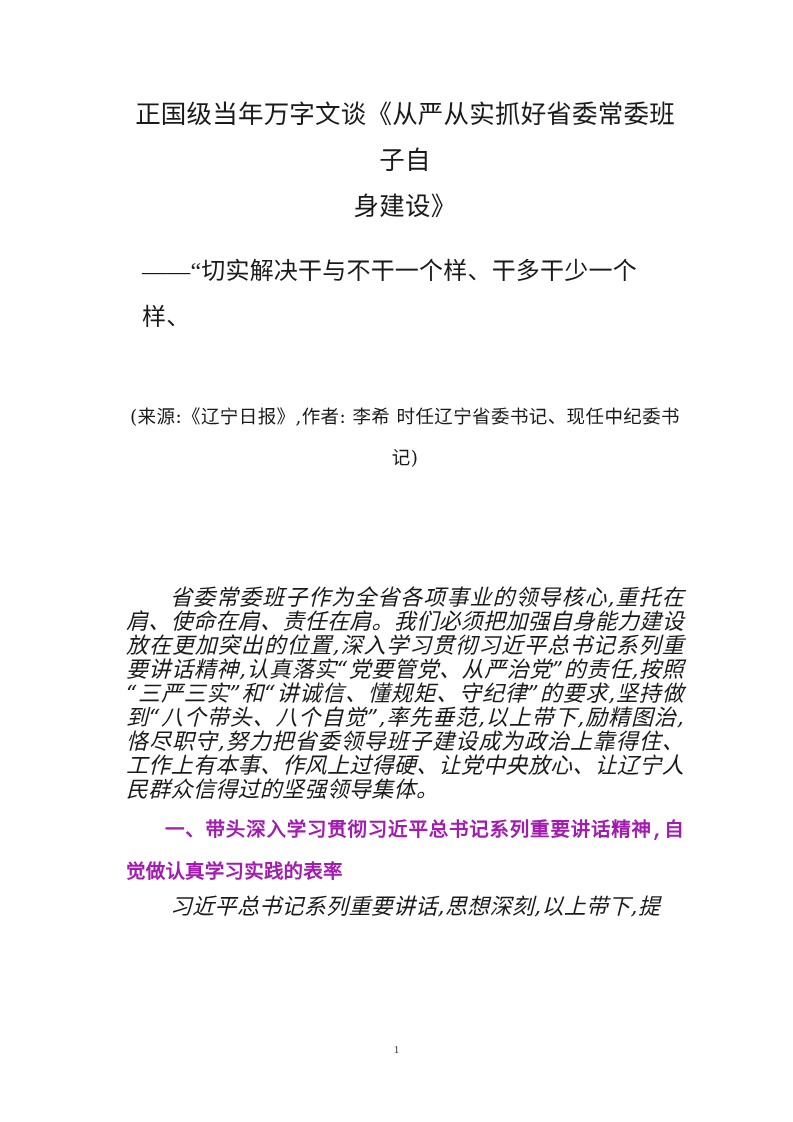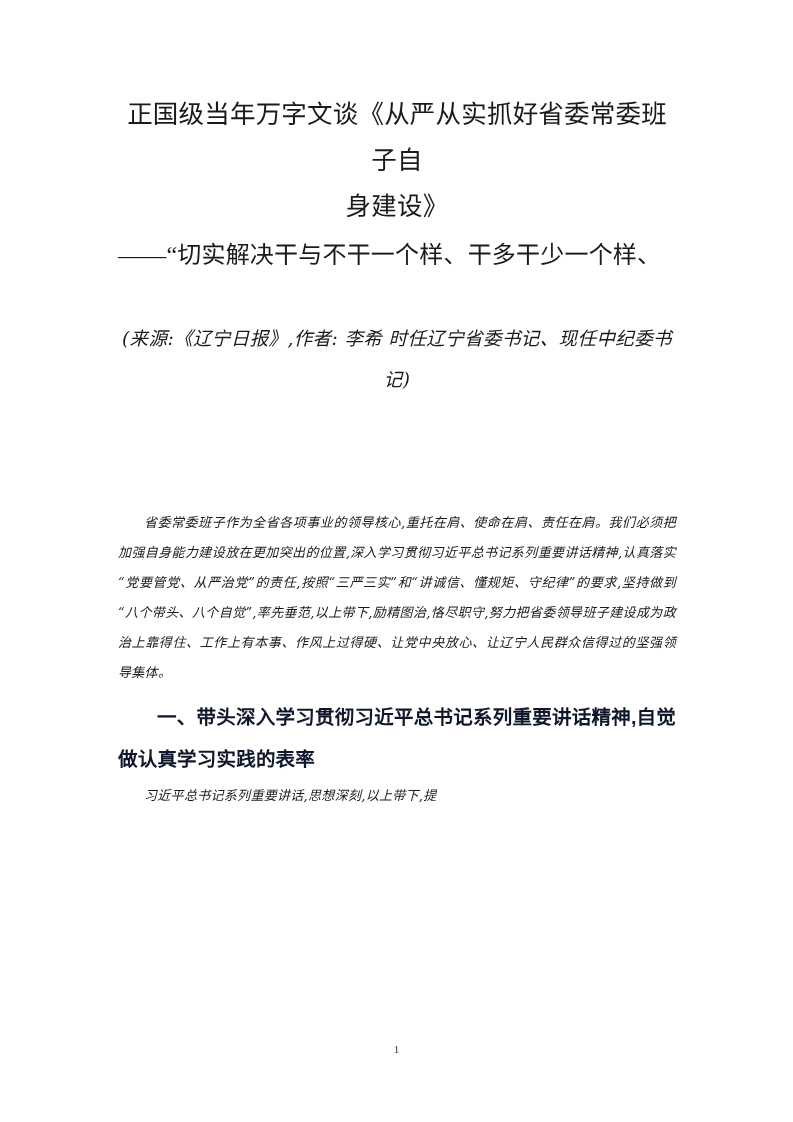--- a/index.html
+++ b/index.html
@@ -14,40 +14,40 @@
     width: 793px;
     height: 1122px;
     background: #ffffff;
     overflow: hidden;
     box-sizing: border-box;
   }
 
   
   .content {
     position: absolute;
-    left: 118px;
+    left: 126px;
     top: 0;
     width: 558px;
   }
 
   
   .doc-title {
     margin: 0;
     padding-top: 92px;
     font-family: "Liberation Serif", "DejaVu Serif", serif;
     font-size: 25.5px;
     font-weight: 400;
     line-height: 46px;
     color: #1a1a1a;
     text-align: center;
     letter-spacing: 0.2px;
   }
 
   .doc-subtitle {
-    margin: 0;
+    margin: 16px;
     padding-top: 2px;
     font-family: "Liberation Serif", "DejaVu Serif", serif;
     font-size: 24px;
     font-weight: 400;
     line-height: 46px;
     color: #1a1a1a;
     text-align: left;
     letter-spacing: 0.2px;
   }
   .doc-subtitle .sub-line-2 {
@@ -55,55 +55,54 @@
     text-align: center;
   }
 
   
   .doc-source {
     margin: 0;
     padding-top: 40px;
     font-family: "DejaVu Serif", "Liberation Serif", serif;
     font-size: 18.5px;
     font-weight: 400;
-    font-style: italic;
     line-height: 41px;
     color: #1a1a1a;
     text-align: center;
     letter-spacing: 0.4px;
   }
 
   
   .body-block {
     padding-top: 108px;
   }
 
   .para {
     margin: 0;
     font-family: "DejaVu Serif", "Liberation Serif", serif;
-    font-size: 13px;
+    font-size: 22px;
     font-weight: 400;
     font-style: italic;
-    line-height: 30px;
+    line-height: 24px;
     color: #1a1a1a;
     text-align: justify;
     text-justify: inter-ideograph;
     text-indent: 2em;
     letter-spacing: 0.3px;
   }
 
   
   .section-heading {
     margin: 0;
     padding-top: 9px;
-    font-family: Liberation Sans, sans-serif;
+    font-family: Liberation Mono, monospace;
     font-size: 19.5px;
     font-weight: 700;
     line-height: 41.5px;
-    color: #0f172a;
+    color: #a21caf;
     text-align: justify;
     text-justify: inter-ideograph;
     text-indent: 2em;
     letter-spacing: 0.2px;
   }
 
   .section-heading + .para {
     padding-top: 1px;
   }
 

